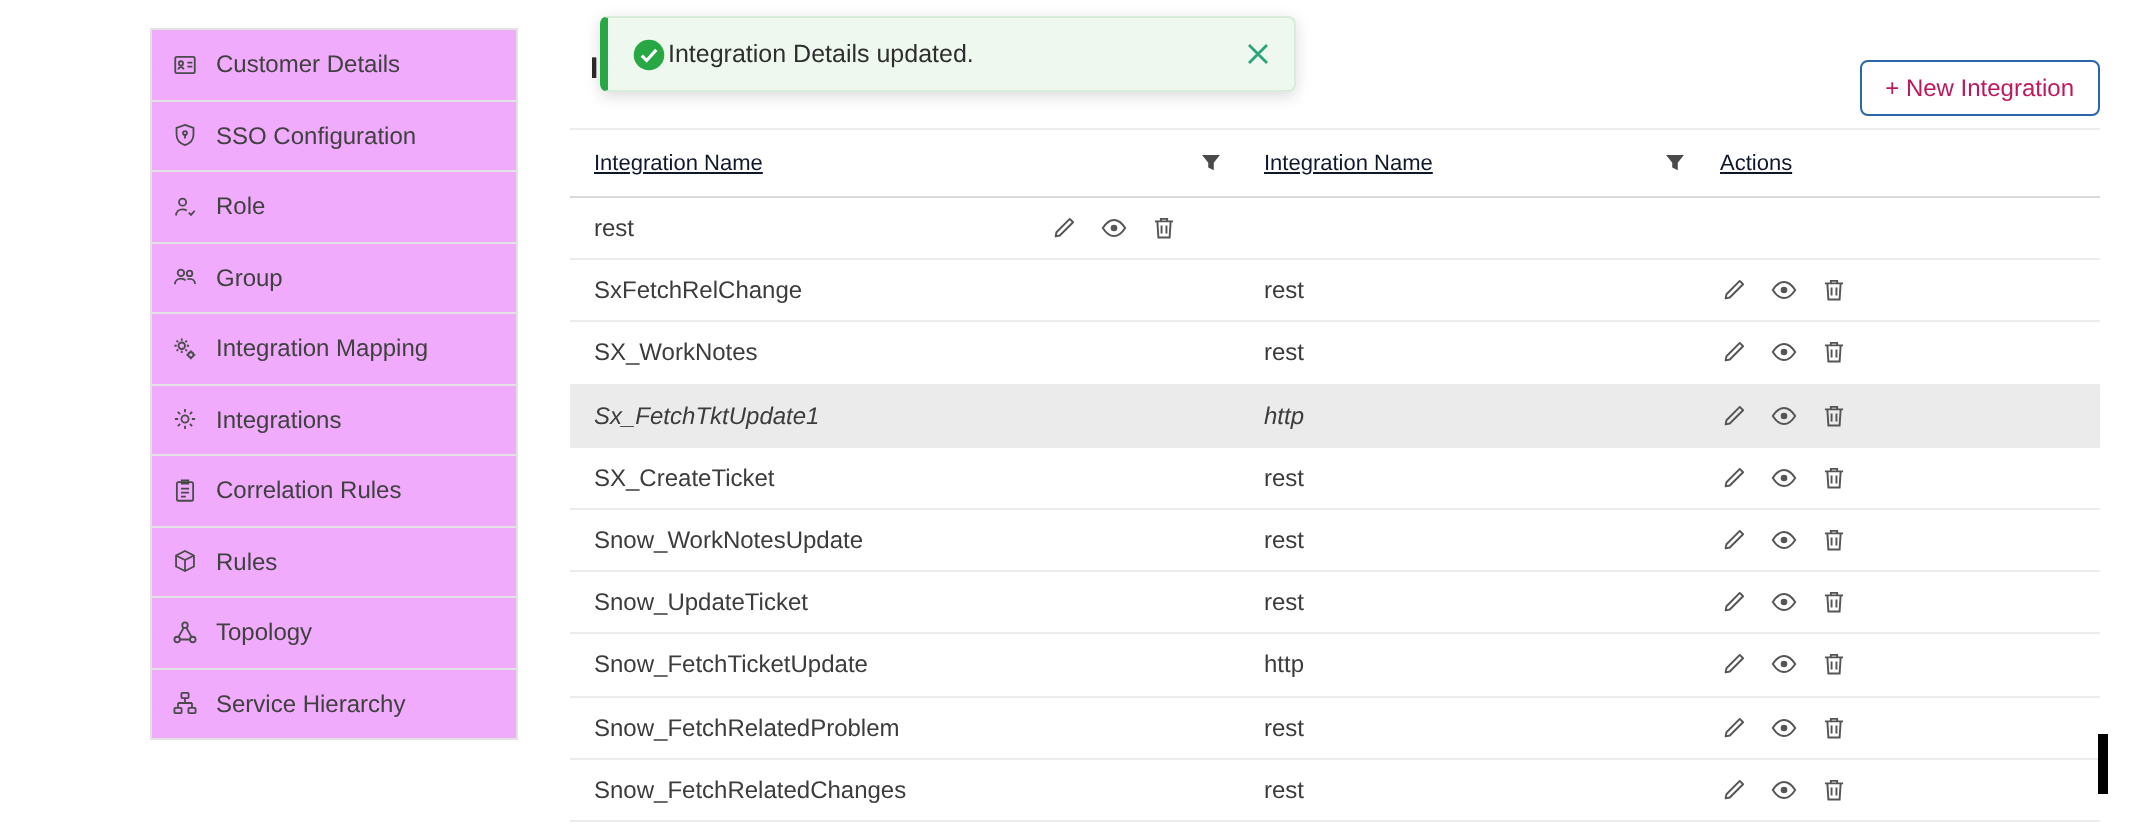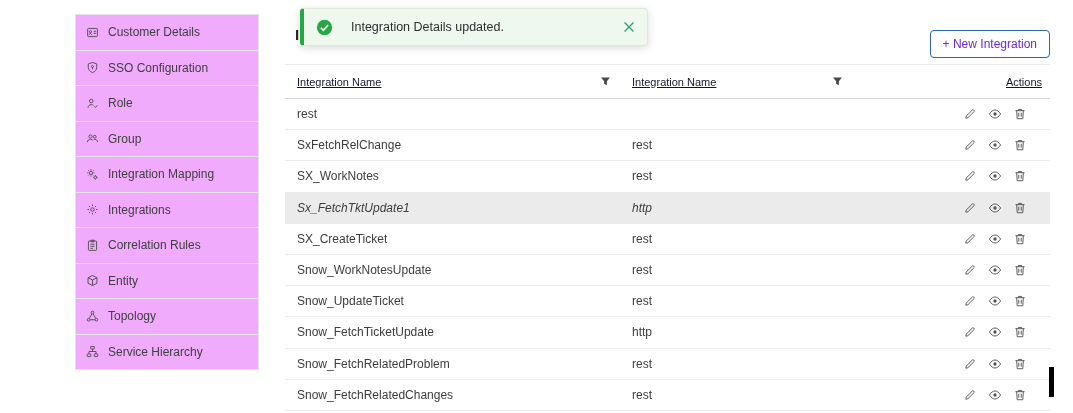--- a/index.html
+++ b/index.html
@@ -25,47 +25,47 @@
   .sb-icon { display:inline-flex; width:13px; height:13px; flex:0 0 13px; }
 
   
   .main { position:absolute; left:285px; top:18px; width:765px; }
   .main-header {
     display:flex; justify-content:space-between; align-items:flex-start;
     height:46px; padding-left:10px;
   }
   .page-title { font-size:15px; font-weight:bold; color:#2b2b2b; padding-top:8px; }
   .new-btn {
-    margin-top:12px; background:#fff; border:1px solid #2c66a8; color:#6d28d9;
+    margin-top:12px; background:#fff; border:1px solid #2c66a8; color:#be185d;
     font-size:12px; padding:6px 12px; border-radius:4px; cursor:pointer;
     font-family:inherit; white-space:nowrap;
   }
 
   
   .thead { display:flex; border-top:1px solid #ededed; border-bottom:1px solid #d9d9d9; }
   .th {
     display:flex; align-items:center; justify-content:space-between;
     height:33px; font-size:11px; color:#0f172a; padding:0 8px 0 12px;text-decoration:underline;
   }
   .col-name { width:335px; }
   .col-type { width:232px; }
-  .col-actions { flex:1; padding-left:8px;justify-content:flex-end; }
+  .col-actions { flex:1; padding-left:8px; }
   .tr { display:flex; height:31.2px; border-bottom:1px solid #ececec; background:#fff; }
   .tr.highlight { background:#ebebeb;font-style:italic; }
   .td { display:flex; align-items:center; font-size:12px; color:#3c3c3c; padding:0 12px; overflow:hidden; white-space:nowrap; }
   .td.col-actions { padding-left:8px; }
   .action { display:inline-flex; margin-right:11px; cursor:pointer; }
   .funnel { display:inline-flex; cursor:pointer; }
 
   
   .toast {
     position:absolute; left:300px; top:8px; width:348px; height:38px;
     background:#eef8ef; border:1px solid #d8ecd9; border-left:4px solid #28a745;
     border-radius:4px; box-shadow:0 2px 8px rgba(0,0,0,.15);
-    display:flex; align-items:center; gap:18px; padding:0 12px; z-index:5;
+    display:flex; align-items:center; gap:1px; padding:0 12px; z-index:5;
   }
   .check { display:inline-flex; }
   .toast-msg { font-size:12.5px; color:#2e2e2e; flex:1; }
   .toast-close { display:inline-flex; cursor:pointer; }
 
   
   .caret { position:absolute; left:1049px; top:367px; width:5px; height:30px; background:#000; }
 </style>
 </head>
 <body>
@@ -165,21 +165,21 @@
     <span class="sb-label">Correlation Rules</span>
   </div>
 
   <div class="sidebar-item">
     <span class="sb-icon">
           <svg width="13" height="13" viewBox="0 0 16 16" fill="none" stroke="#4a4a4a" stroke-width="1.1">
             <path d="M8 1.8l5.5 2.8v6.8L8 14.2l-5.5-2.8V4.6L8 1.8z"></path>
             <path d="M2.5 4.6L8 7.4l5.5-2.8M8 7.4v6.8"></path>
           </svg>
         </span>
-    <span class="sb-label">Entity</span>
+    <span class="sb-label">Rules</span>
   </div>
 
   <div class="sidebar-item">
     <span class="sb-icon">
           <svg width="13" height="13" viewBox="0 0 16 16" fill="none" stroke="#4a4a4a" stroke-width="1.1">
             <circle cx="8" cy="3.2" r="1.7"></circle>
             <circle cx="3.2" cy="12" r="1.7"></circle>
             <circle cx="12.8" cy="12" r="1.7"></circle>
             <path d="M7.2 4.8L4 10.4M8.8 4.8L12 10.4M4.9 12h6.2"></path>
           </svg>

